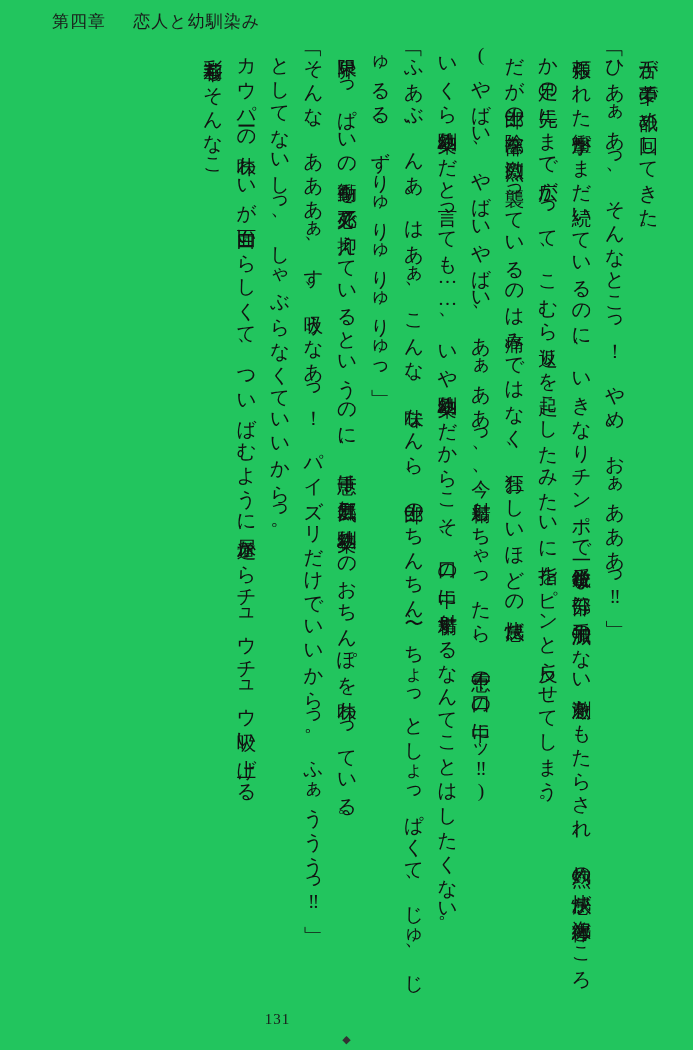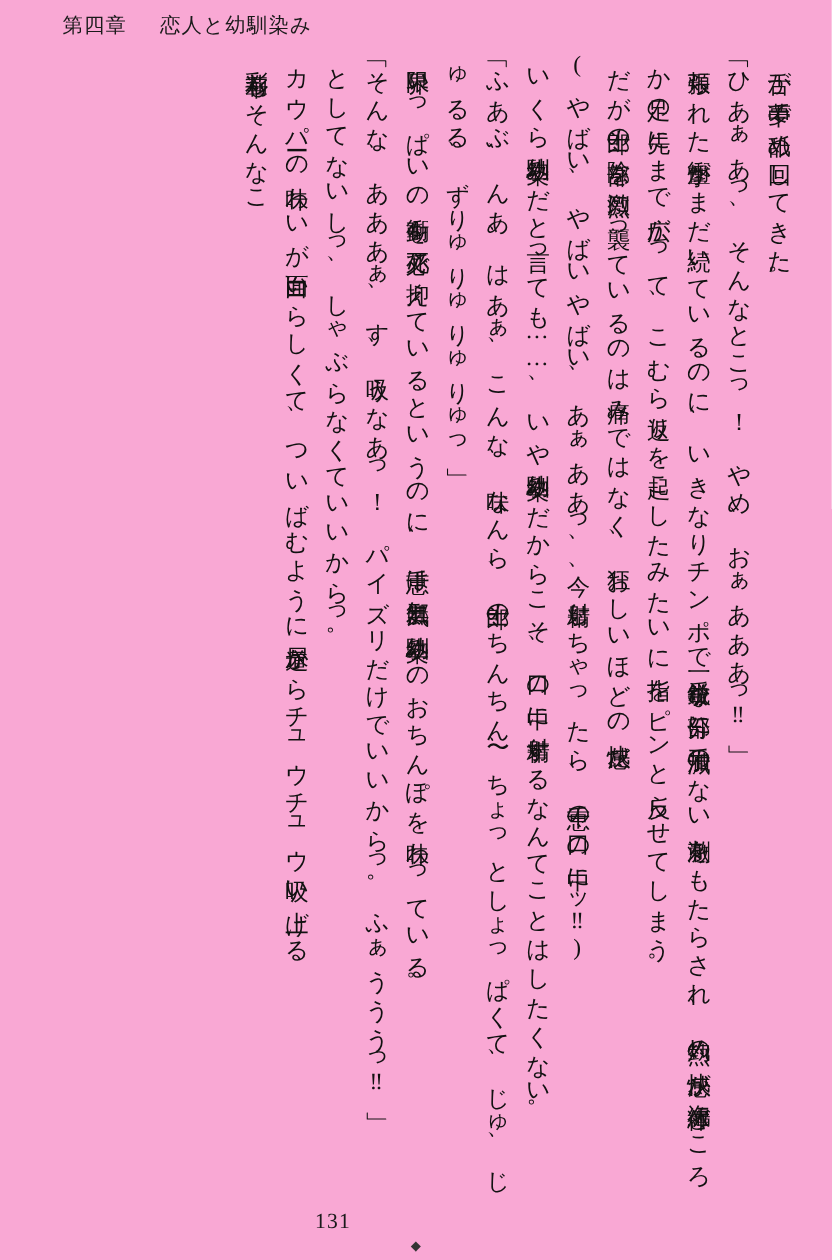--- a/index.html
+++ b/index.html
@@ -14,21 +14,21 @@
     color: #111111;
     position: relative;
     overflow: hidden;
   }
 
   #page {
     position: relative;
     width: 693px;
     height: 1050px;
     box-sizing: border-box;
-    background: #f9a8d4;
+    background: #22c55e;
   }
 
   
   #header {
     position: absolute;
     top: 10px;
     left: 0;
     width: 693px;
     height: 34px;
     box-sizing: border-box;
@@ -73,21 +73,21 @@
     text-indent: 0;
   }
 
   
   #folio {
     position: absolute;
     bottom: 22px;
     left: 0;
     width: 555px;
     text-align: center;
-    font-size: 18px;
+    font-size: 15px;
     letter-spacing: 1px;
     color: #1a1a1a;
     margin-top: 43px;
   }
   #folio-mark {
     position: absolute;
     bottom: 6px;
     left: 0;
     width: 693px;
     text-align: center;

